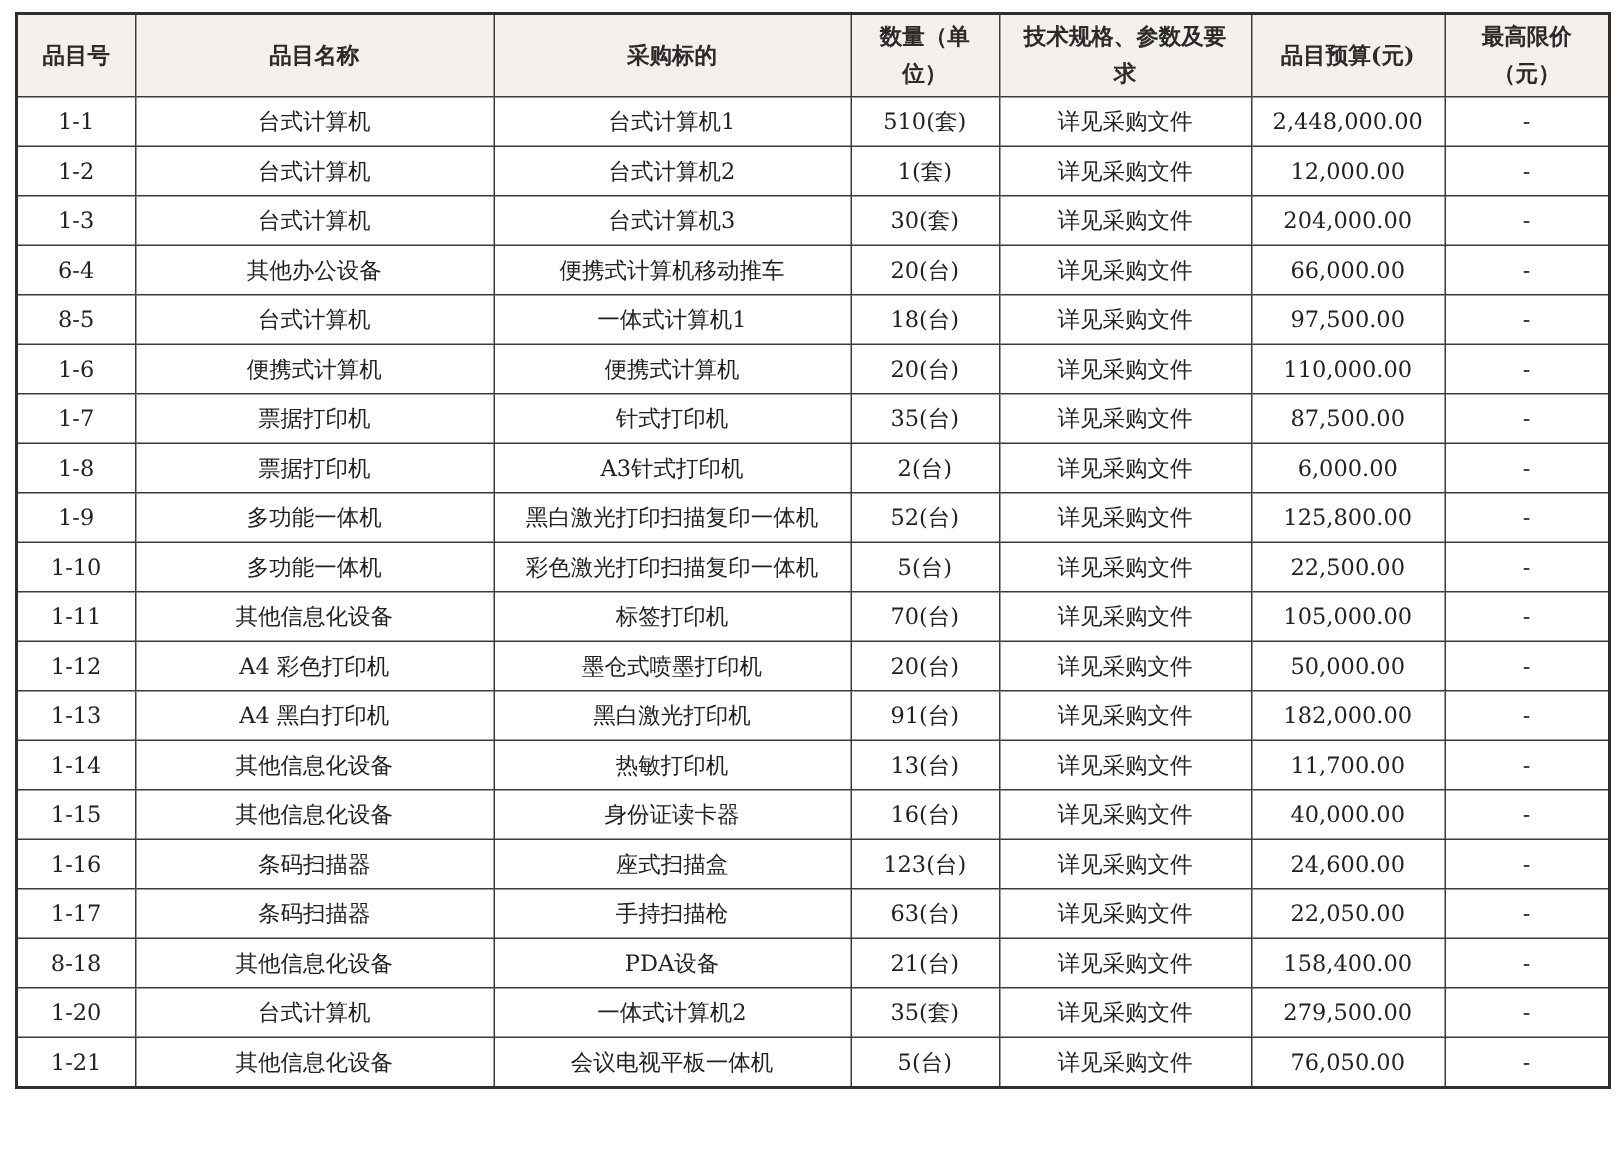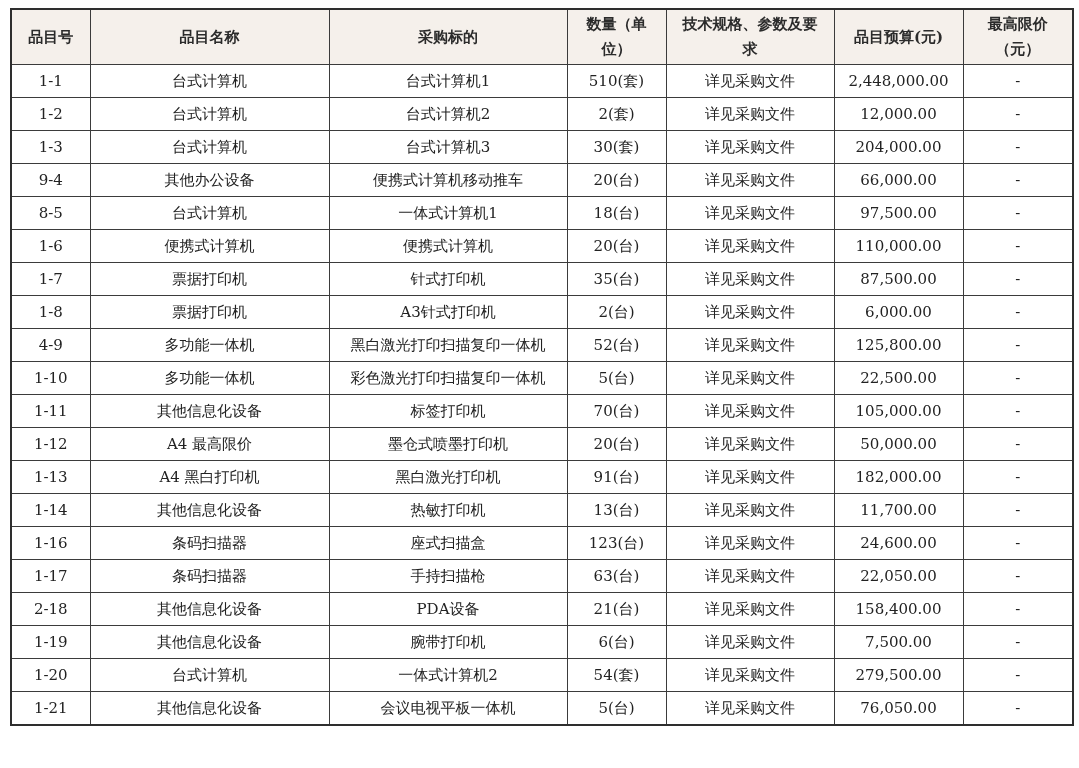--- a/index.html
+++ b/index.html
@@ -92,36 +92,36 @@
     <td>台式计算机1</td>
     <td>510(套)</td>
     <td>详见采购文件</td>
     <td class="col-budget">2,448,000.00</td>
     <td class="col-limit">-</td>
   </tr>
         <tr>
     <td>1-2</td>
     <td>台式计算机</td>
     <td>台式计算机2</td>
-    <td>2(套)</td>
+    <td>1(套)</td>
     <td>详见采购文件</td>
     <td class="col-budget">12,000.00</td>
     <td class="col-limit">-</td>
   </tr>
         <tr>
     <td>1-3</td>
     <td>台式计算机</td>
     <td>台式计算机3</td>
     <td>30(套)</td>
     <td>详见采购文件</td>
     <td class="col-budget">204,000.00</td>
     <td class="col-limit">-</td>
   </tr>
         <tr>
-    <td>9-4</td>
+    <td>6-4</td>
     <td>其他办公设备</td>
     <td>便携式计算机移动推车</td>
     <td>20(台)</td>
     <td>详见采购文件</td>
     <td class="col-budget">66,000.00</td>
     <td class="col-limit">-</td>
   </tr>
         <tr>
     <td>8-5</td>
     <td>台式计算机</td>
@@ -152,21 +152,21 @@
         <tr>
     <td>1-8</td>
     <td>票据打印机</td>
     <td>A3针式打印机</td>
     <td>2(台)</td>
     <td>详见采购文件</td>
     <td class="col-budget">6,000.00</td>
     <td class="col-limit">-</td>
   </tr>
         <tr>
-    <td>4-9</td>
+    <td>1-9</td>
     <td>多功能一体机</td>
     <td>黑白激光打印扫描复印一体机</td>
     <td>52(台)</td>
     <td>详见采购文件</td>
     <td class="col-budget">125,800.00</td>
     <td class="col-limit">-</td>
   </tr>
         <tr>
     <td>1-10</td>
     <td>多功能一体机</td>
@@ -180,21 +180,21 @@
     <td>1-11</td>
     <td>其他信息化设备</td>
     <td>标签打印机</td>
     <td>70(台)</td>
     <td>详见采购文件</td>
     <td class="col-budget">105,000.00</td>
     <td class="col-limit">-</td>
   </tr>
         <tr>
     <td>1-12</td>
-    <td>A4 最高限价</td>
+    <td>A4 彩色打印机</td>
     <td>墨仓式喷墨打印机</td>
     <td>20(台)</td>
     <td>详见采购文件</td>
     <td class="col-budget">50,000.00</td>
     <td class="col-limit">-</td>
   </tr>
         <tr>
     <td>1-13</td>
     <td>A4 黑白打印机</td>
     <td>黑白激光打印机</td>
@@ -206,60 +206,60 @@
         <tr>
     <td>1-14</td>
     <td>其他信息化设备</td>
     <td>热敏打印机</td>
     <td>13(台)</td>
     <td>详见采购文件</td>
     <td class="col-budget">11,700.00</td>
     <td class="col-limit">-</td>
   </tr>
         <tr>
+    <td>1-15</td>
+    <td>其他信息化设备</td>
+    <td>身份证读卡器</td>
+    <td>16(台)</td>
+    <td>详见采购文件</td>
+    <td class="col-budget">40,000.00</td>
+    <td class="col-limit">-</td>
+  </tr>
+        <tr>
     <td>1-16</td>
     <td>条码扫描器</td>
     <td>座式扫描盒</td>
     <td>123(台)</td>
     <td>详见采购文件</td>
     <td class="col-budget">24,600.00</td>
     <td class="col-limit">-</td>
   </tr>
         <tr>
     <td>1-17</td>
     <td>条码扫描器</td>
     <td>手持扫描枪</td>
     <td>63(台)</td>
     <td>详见采购文件</td>
     <td class="col-budget">22,050.00</td>
     <td class="col-limit">-</td>
   </tr>
         <tr>
-    <td>2-18</td>
+    <td>8-18</td>
     <td>其他信息化设备</td>
     <td>PDA设备</td>
     <td>21(台)</td>
     <td>详见采购文件</td>
     <td class="col-budget">158,400.00</td>
     <td class="col-limit">-</td>
   </tr>
         <tr>
-    <td>1-19</td>
-    <td>其他信息化设备</td>
-    <td>腕带打印机</td>
-    <td>6(台)</td>
-    <td>详见采购文件</td>
-    <td class="col-budget">7,500.00</td>
-    <td class="col-limit">-</td>
-  </tr>
-        <tr>
     <td>1-20</td>
     <td>台式计算机</td>
     <td>一体式计算机2</td>
-    <td>54(套)</td>
+    <td>35(套)</td>
     <td>详见采购文件</td>
     <td class="col-budget">279,500.00</td>
     <td class="col-limit">-</td>
   </tr>
         <tr>
     <td>1-21</td>
     <td>其他信息化设备</td>
     <td>会议电视平板一体机</td>
     <td>5(台)</td>
     <td>详见采购文件</td>

